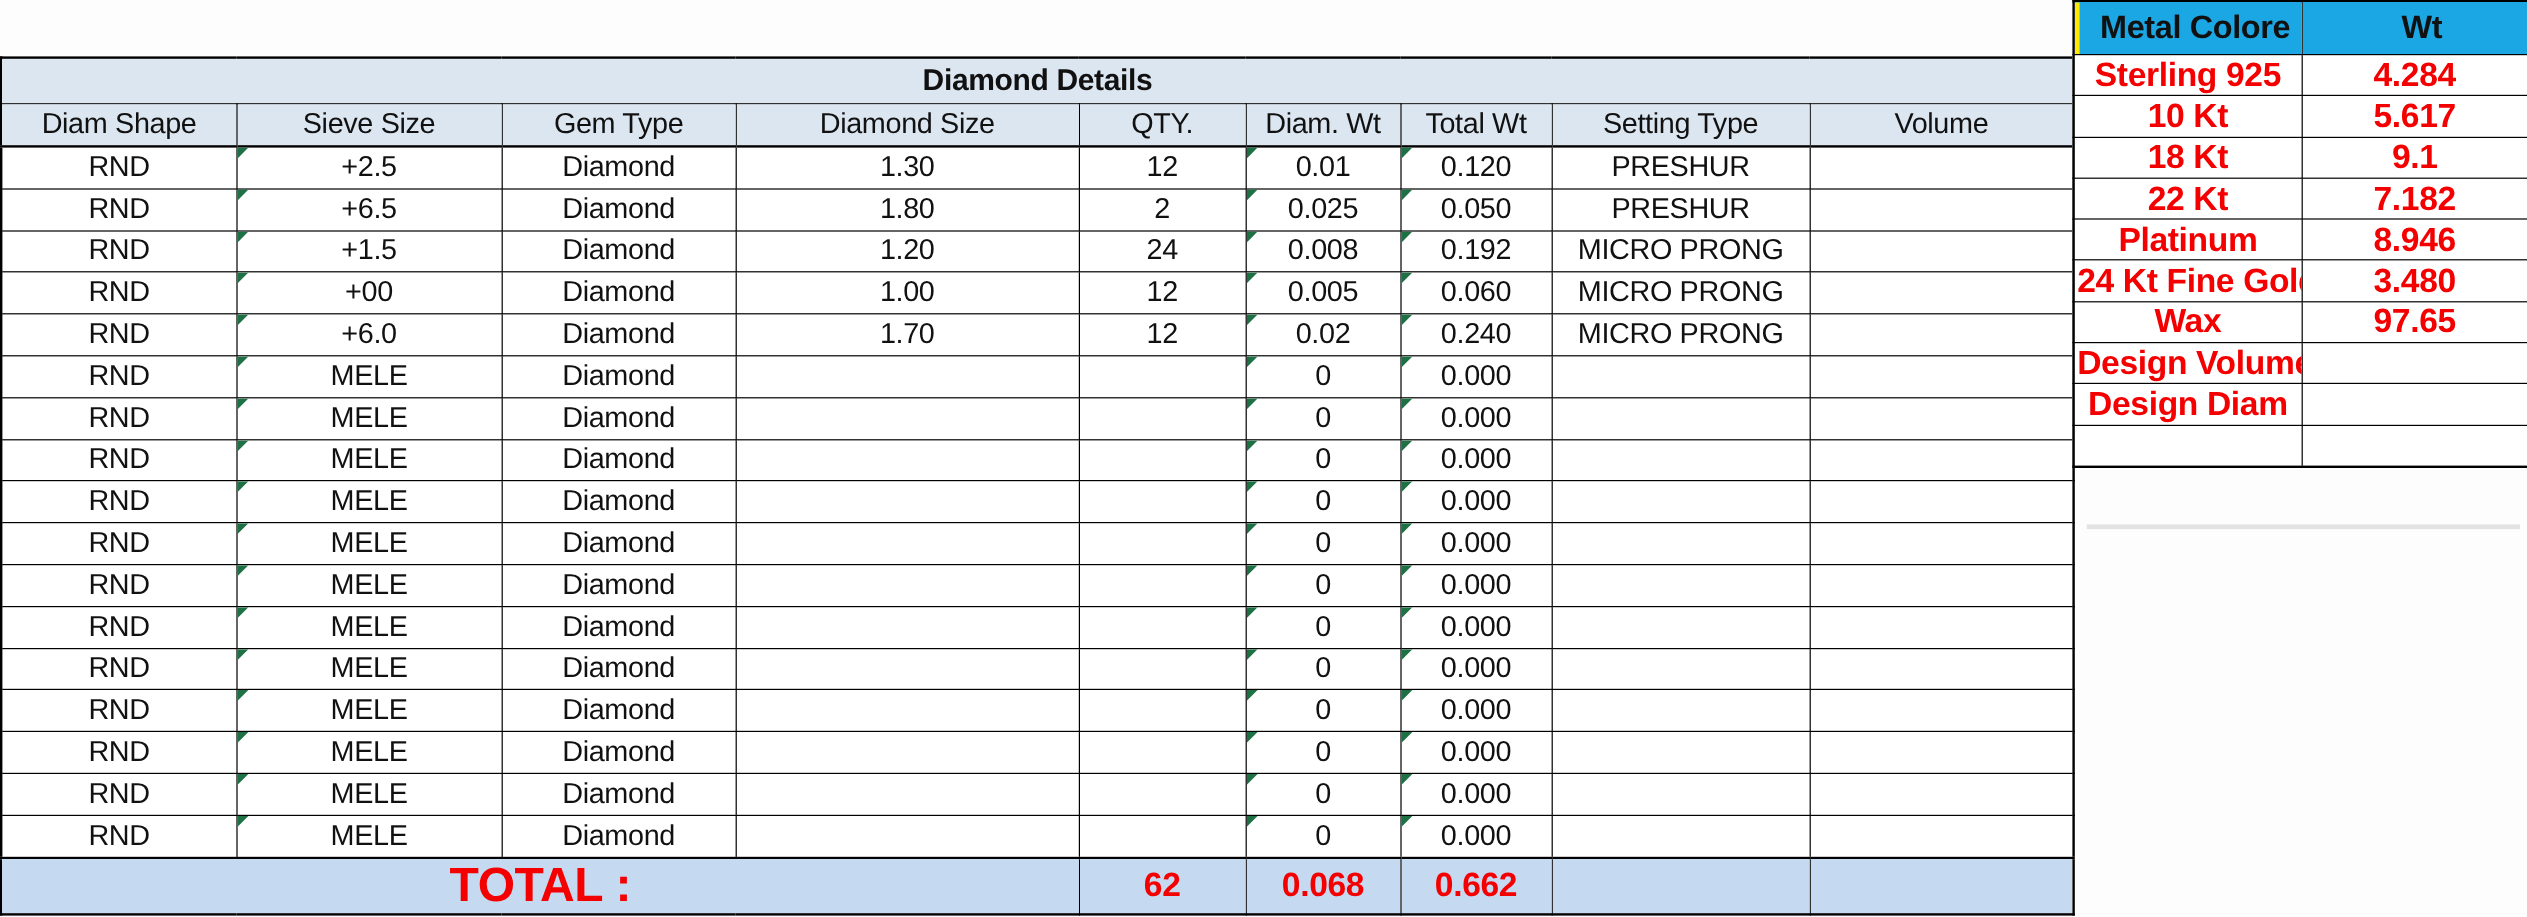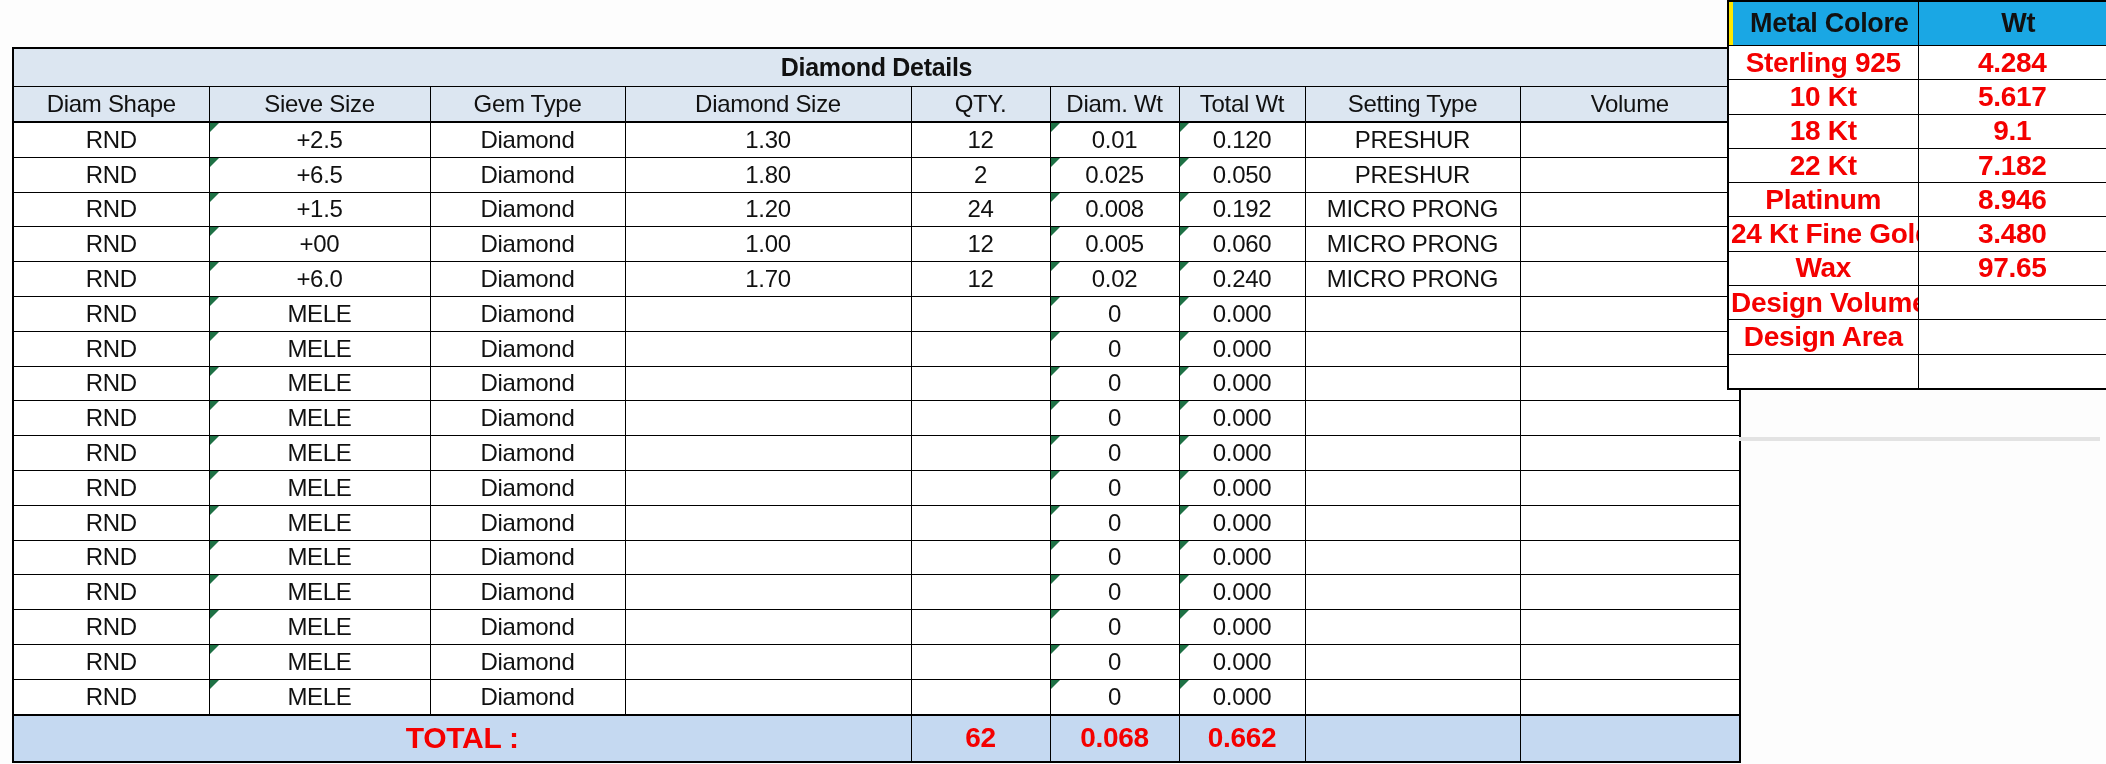--- a/index.html
+++ b/index.html
@@ -9,31 +9,31 @@
   html,body{margin:0;padding:0;}
   body{
     width:2106px;height:764px;position:relative;background:#FDFDFD;
     font-family:"Liberation Sans",sans-serif;color:#111;overflow:hidden;
   }
   table{border-collapse:collapse;table-layout:fixed;position:absolute;background:#fff;}
   td,th{border:1px solid var(--line);text-align:center;vertical-align:middle;
         overflow:hidden;white-space:nowrap;position:relative;padding:0 2px;
         font-weight:normal;font-size:24px;letter-spacing:-0.3px;}
   
-  #main-table{left:12px;top:47px;width:1727px;border:2px solid var(--line);padding-left:22px;}
+  #main-table{left:0;top:47px;width:1727px;border:2px solid var(--line);padding-left:22px;}
   #main-table .title-row td{
     background:var(--band-blue);font-weight:bold;font-size:25px;height:37px;
     border-bottom:1px solid var(--line);}
   #main-table .head-row th{
     background:var(--band-blue);height:34px;border-bottom:2px solid var(--line);}
   #main-table tbody td{height:33.8px;}
   #main-table tr.total-row td{
     background:var(--total-blue);height:45px;border-top:2px solid var(--line);
     color:var(--red);font-weight:bold;}
-  #main-table tr.total-row td.total-label{font-size:30px;}
+  #main-table tr.total-row td.total-label{font-size:40px;}
   #main-table tr.total-row td.total-num{font-size:28px;}
   .tri{position:absolute;left:0;top:0;width:0;height:0;
        border-top:9px solid var(--green);border-right:9px solid transparent;}
   
   #metal-table{left:1727px;top:0;width:379px;border:2px solid var(--line);}
   #metal-table th{
     background:var(--cyan);height:43px;font-weight:bold;font-size:27px;padding-left:14px;}
   #metal-table th:first-child{box-shadow:inset 4px 0 0 #FFE800;}
   #metal-table td{height:33.3px;color:var(--red);font-weight:bold;font-size:28px;}
   .shadow-strip{position:absolute;left:1739px;top:437px;width:361px;height:4px;
@@ -335,21 +335,21 @@
         <td>Wax</td>
         <td>97.65</td>
       </tr>
 
       <tr>
         <td>Design Volume</td>
         <td></td>
       </tr>
 
       <tr>
-        <td>Design Area</td>
+        <td>Design Diam</td>
         <td></td>
       </tr>
 
       <tr>
         <td></td>
         <td></td>
       </tr>
 
   </tbody>
 </table>

